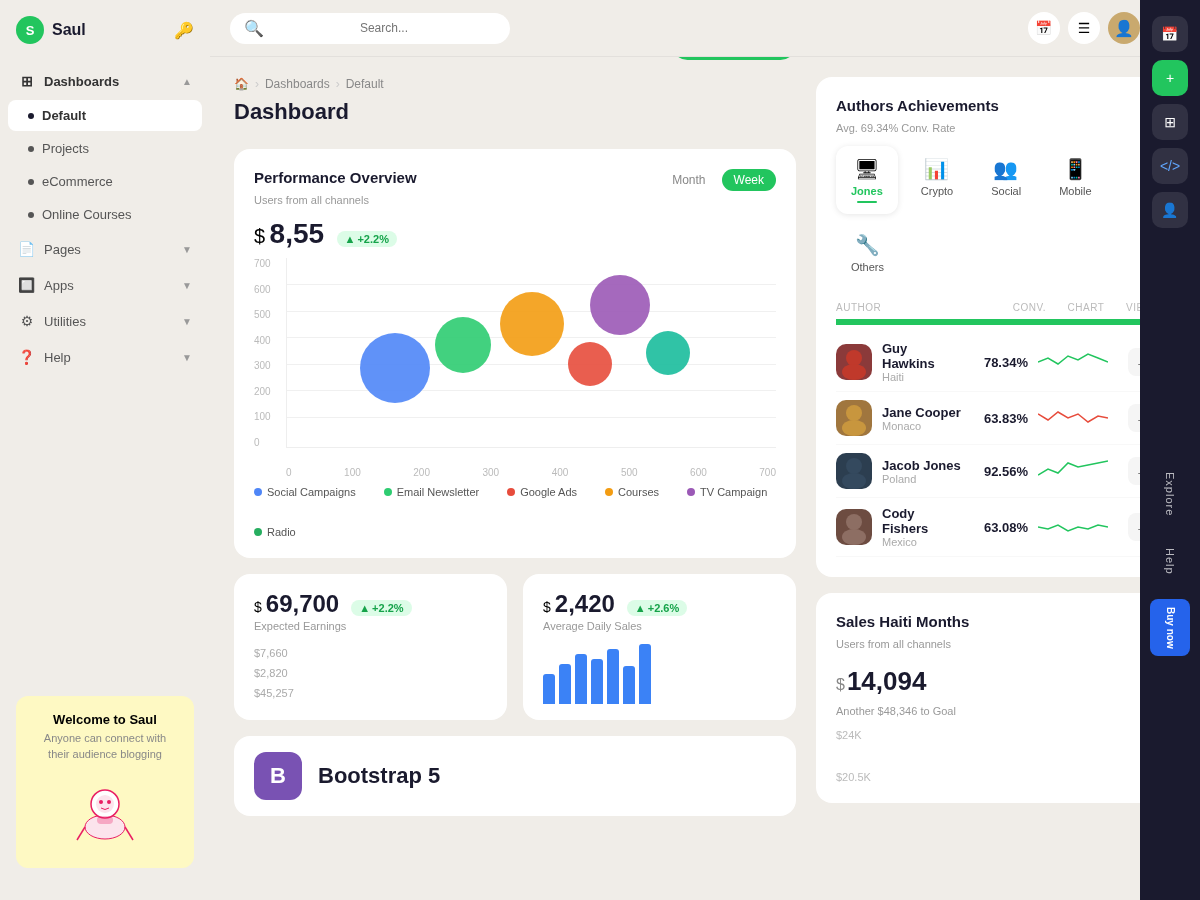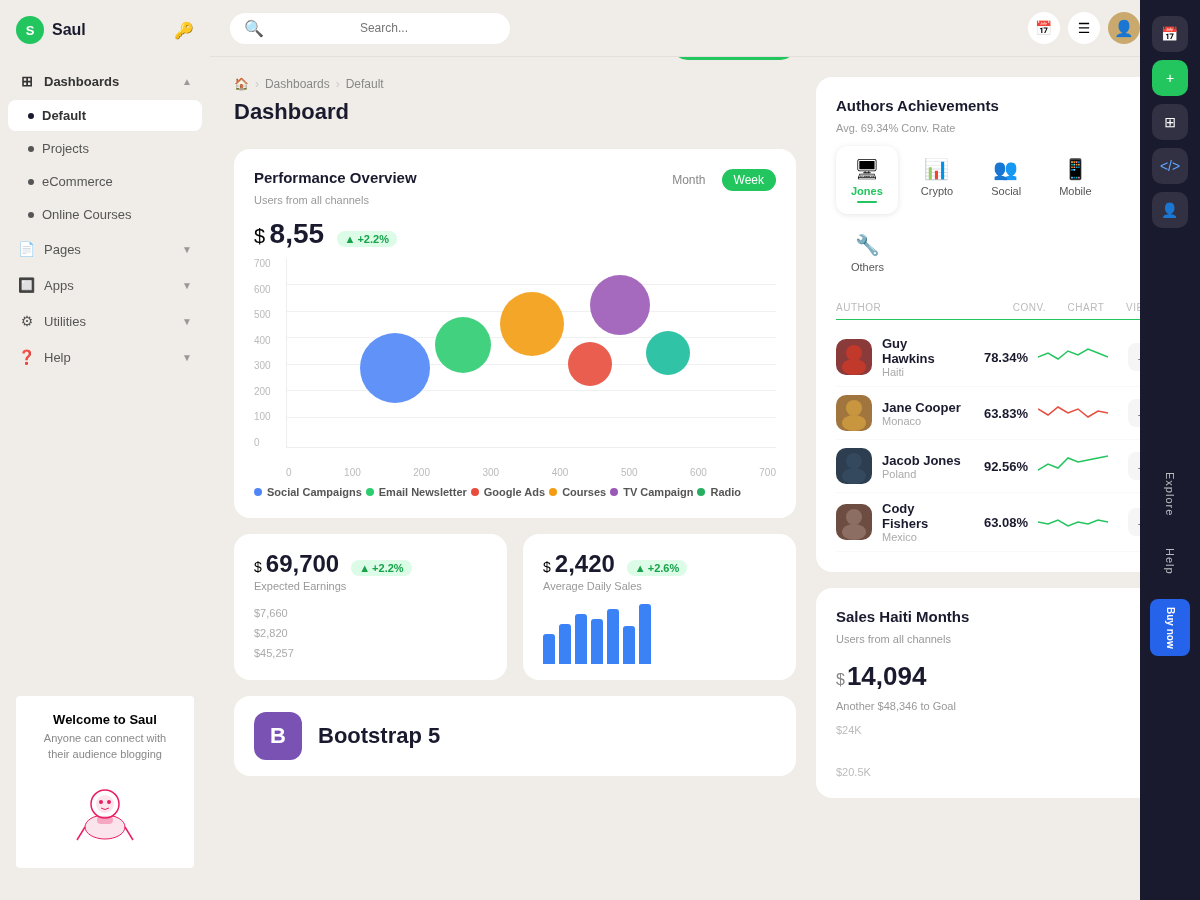--- a/index.html
+++ b/index.html
@@ -15,21 +15,21 @@
     .nav-item { display: flex; align-items: center; gap: 8px; padding: 8px 10px; border-radius: 8px; cursor: pointer; font-size: 13px; color: #555; margin-bottom: 2px; }
     .nav-item.active-parent { color: #333; font-weight: 600; }
     .nav-item.active-child { background: white; color: #333; font-weight: 600; }
     .nav-dot { width: 6px; height: 6px; border-radius: 50%; background: #555; flex-shrink: 0; }
     .nav-dot.active { background: #1a1a2e; }
     .nav-icon { width: 18px; height: 18px; display: flex; align-items: center; justify-content: center; font-size: 14px; }
     .nav-chevron { margin-left: auto; font-size: 10px; color: #999; }
     .nav-indent { padding-left: 20px; }
 
     .sidebar-footer { padding: 16px; }
-    .welcome-card { background: #ffffff; border-radius: 4px; padding: 16px; text-align: center; }
+    .welcome-card { background: #fef9c3; border-radius: 12px; padding: 16px; text-align: center; }
     .welcome-title { font-size: 13px; font-weight: 600; margin-bottom: 4px; }
     .welcome-sub { font-size: 11px; color: #888; line-height: 1.4; margin-bottom: 10px; }
 
     
     .main { flex: 1; display: flex; flex-direction: column; overflow: hidden; }
     .topbar { background: #f0ede8; padding: 12px 20px; display: flex; align-items: center; gap: 12px; border-bottom: 1px solid rgba(0,0,0,0.05); }
     .search-box { display: flex; align-items: center; gap: 8px; background: white; border-radius: 20px; padding: 6px 14px; width: 280px; }
     .search-box input { border: none; outline: none; font-size: 12px; color: #888; background: transparent; width: 100%; text-align: center; }
     .topbar-spacer { flex: 1; }
     .topbar-icons { display: flex; align-items: center; gap: 8px; }
@@ -59,21 +59,21 @@
     .metric-label { font-size: 11px; color: #999; margin-top: 2px; }
 
     
     .bubble-chart { position: relative; height: 220px; margin: 8px 0; }
     .chart-y-labels { position: absolute; left: 0; top: 0; bottom: 30px; display: flex; flex-direction: column; justify-content: space-between; font-size: 10px; color: #bbb; width: 28px; }
     .chart-area { position: absolute; left: 32px; right: 0; top: 0; bottom: 30px; border-left: 1px solid #eee; border-bottom: 1px solid #eee; }
     .chart-grid-lines { position: absolute; inset: 0; }
     .grid-line { position: absolute; left: 0; right: 0; border-top: 1px solid #f0f0f0; }
     .chart-x-labels { position: absolute; left: 32px; right: 0; bottom: 0; display: flex; justify-content: space-between; font-size: 10px; color: #bbb; }
     .bubble { position: absolute; border-radius: 50%; transform: translate(-50%, -50%); opacity: 0.9; }
-    .legend { display: flex; flex-wrap: wrap; gap: 4px; margin-top: 8px; font-weight: bold; }
+    .legend { display: flex; flex-wrap: wrap; gap: 28px; margin-top: 8px; }
     .legend-item { display: flex; align-items: center; gap: 5px; font-size: 11px; color: #555; }
     .legend-dot { width: 8px; height: 8px; border-radius: 50%; }
 
     
     .stats-row { display: flex; gap: 16px; }
     .stat-card { background: white; border-radius: 16px; padding: 16px 20px; flex: 1; }
     .stat-value { font-size: 24px; font-weight: 700; color: #1a1a2e; }
     .stat-label { font-size: 11px; color: #999; margin-top: 2px; }
 
     
@@ -85,21 +85,21 @@
     .right-panel { width: 360px; flex-shrink: 0; }
 
     
     .authors-tabs { display: flex; gap: 8px; flex-wrap: wrap; margin: 12px 0; }
     .author-tab { display: flex; flex-direction: column; align-items: center; gap: 4px; padding: 10px 14px; border-radius: 12px; cursor: pointer; border: 1px solid transparent; }
     .author-tab.active { background: white; box-shadow: 0 1px 6px rgba(0,0,0,0.1); }
     .author-tab-icon { font-size: 20px; }
     .author-tab-label { font-size: 11px; color: #555; }
     .author-tab.active .author-tab-label { color: #22c55e; font-weight: 600; }
     .tab-active-bar { width: 20px; height: 2px; background: #22c55e; border-radius: 2px; }
-    .authors-table-header { display: flex; justify-content: space-between; padding: 6px 0; font-size: 10px; color: #bbb; text-transform: uppercase; letter-spacing: 0.5px; border-bottom: 1px solid #22c55e; margin-bottom: 8px; }
+    .authors-table-header { display: flex; justify-content: space-between; padding: 6px 0; font-size: 10px; color: #bbb; text-transform: uppercase; letter-spacing: 0.5px; border-bottom: 6px solid #22c55e; margin-bottom: 8px; }
     .author-row { display: flex; align-items: center; gap: 10px; padding: 8px 0; border-bottom: 1px solid #f8f8f8; }
     .author-avatar { width: 36px; height: 36px; border-radius: 10px; overflow: hidden; background: #ddd; flex-shrink: 0; display: flex; align-items: center; justify-content: center; font-size: 16px; }
     .author-info { flex: 1; }
     .author-name { font-size: 13px; font-weight: 600; color: #1a1a2e; }
     .author-location { font-size: 11px; color: #aaa; }
     .author-conv { font-size: 13px; font-weight: 600; color: #1a1a2e; width: 55px; text-align: right; }
     .author-chart { width: 80px; display: flex; align-items: center; }
     .sparkline { width: 70px; height: 24px; }
     .author-view { width: 28px; height: 28px; border-radius: 8px; background: #f5f5f5; display: flex; align-items: center; justify-content: center; font-size: 12px; cursor: pointer; }
 

